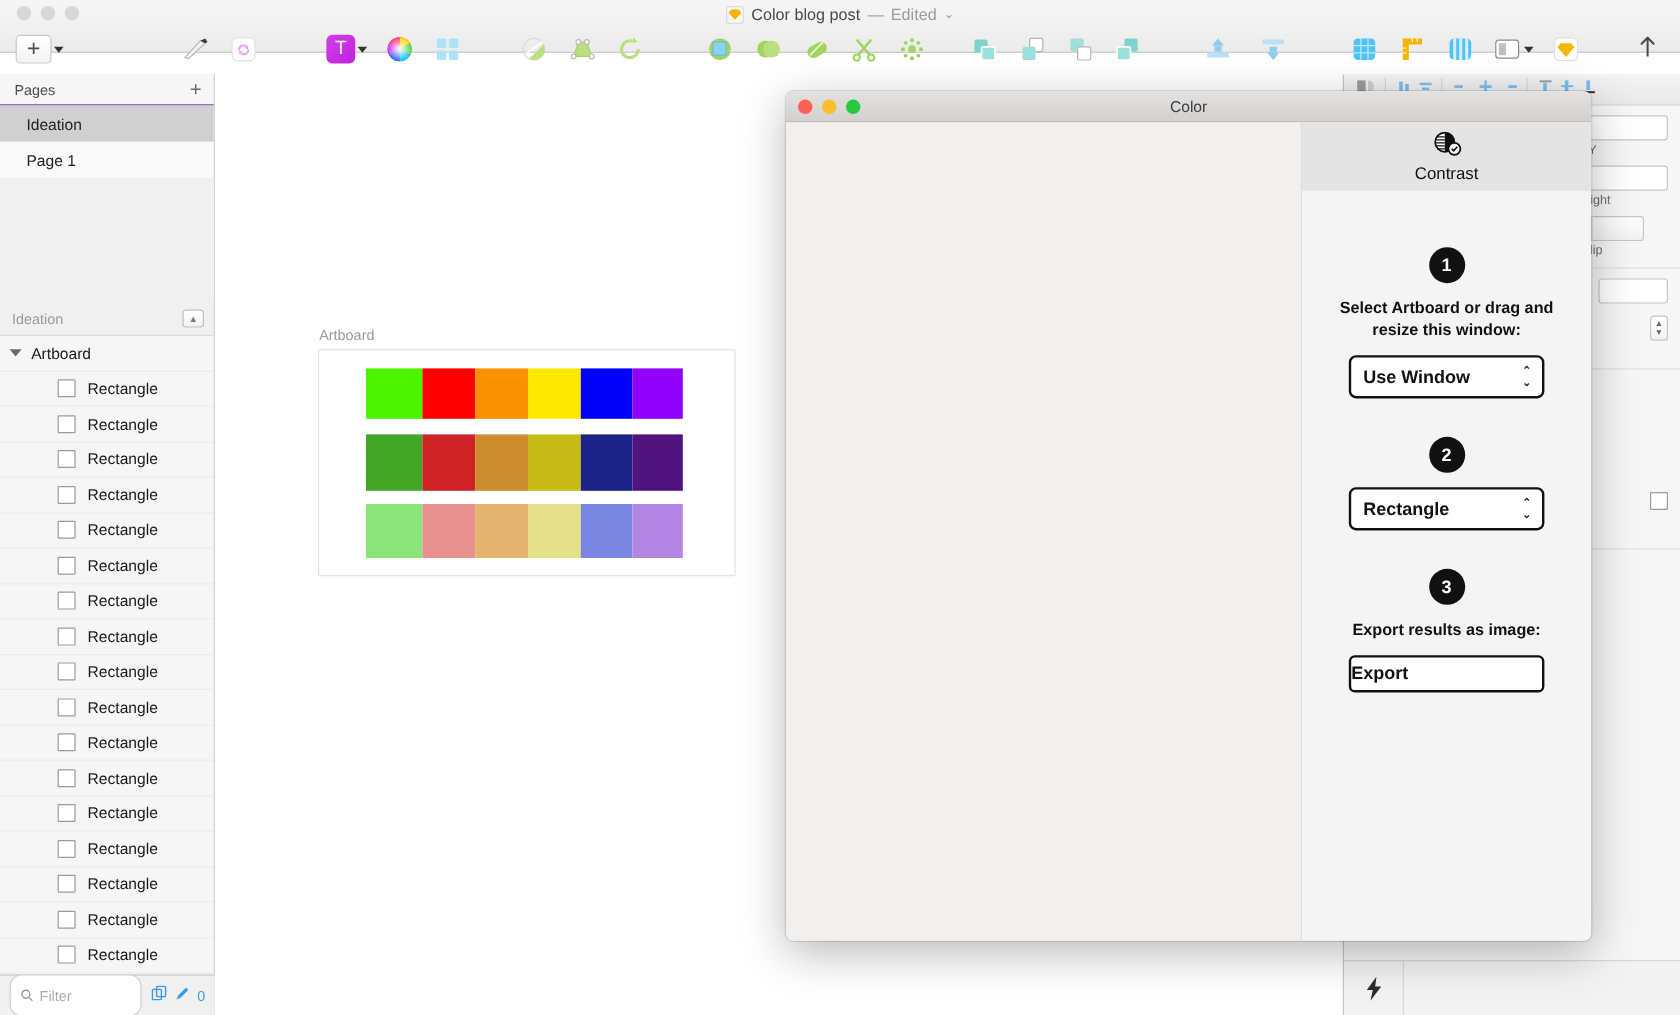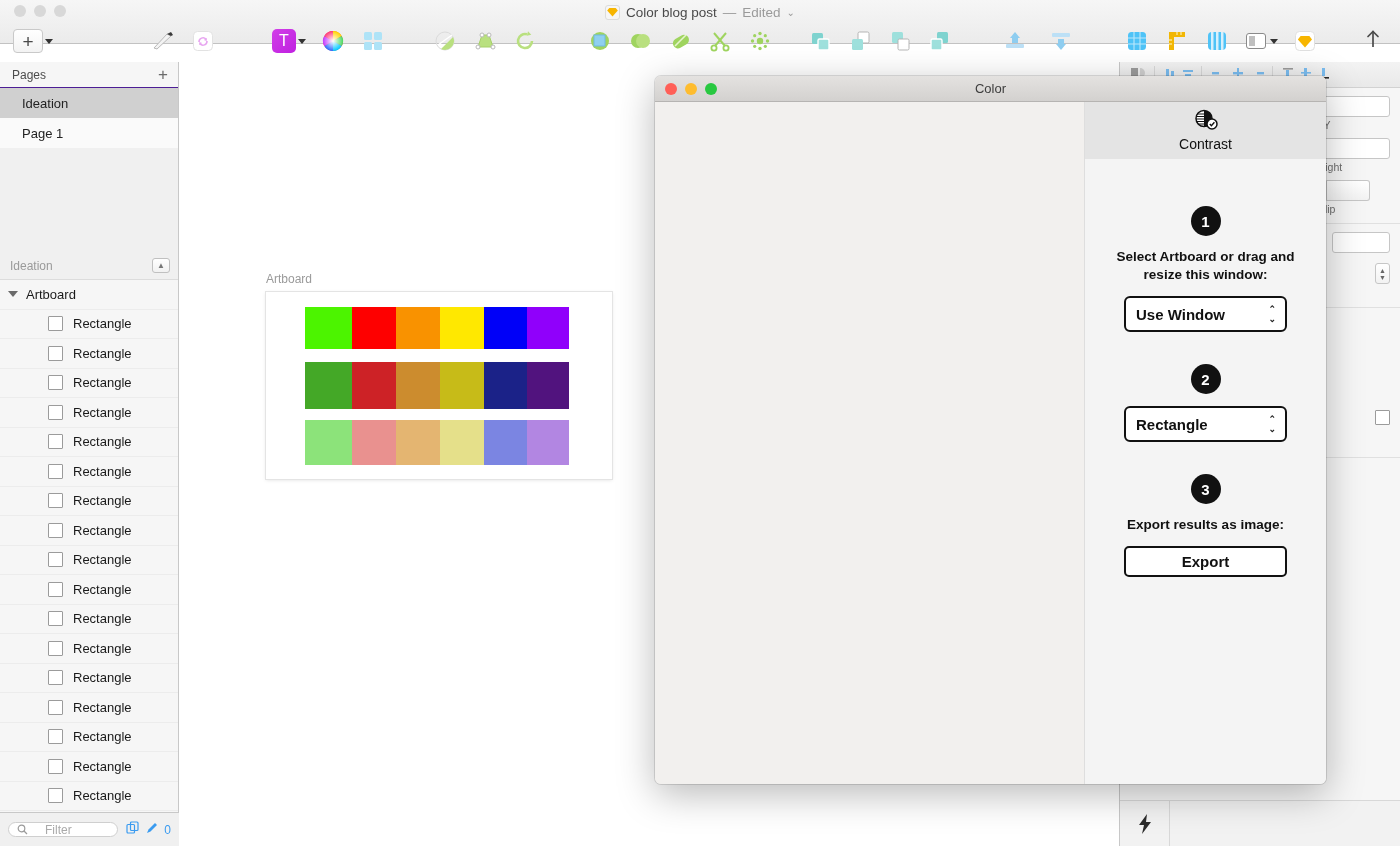--- a/index.html
+++ b/index.html
@@ -83,22 +83,22 @@
   }
   .layer-row.child { padding-left: 48px; gap: 10px; }
   .layer-row .sq { width: 15px; height: 15px; border: 1px solid #9b9b9b; background: #fff; border-radius: 1px; }
 
   .sidebar-footer {
     position: absolute; bottom: 0; left: 0; width: 179px; height: 34px;
     background: #f0f0f0; border-top: 1px solid #c8c8c8;
     display: flex; align-items: center; padding: 0 8px; gap: 8px;
   }
   .filter-field {
-    flex: 1; height: 15px; border: 1px solid #cfcfcf; border-radius: 10px; background: #fff;
-    display: flex; align-items: center; gap: 17px; padding: 0 8px; font-size: 12px; color: #aaa;
+    flex: 1; height: 35px; border: 1px solid #cfcfcf; border-radius: 10px; background: #fff;
+    display: flex; align-items: center; gap: 5px; padding: 0 8px; font-size: 12px; color: #aaa;
   }
   .sf-icons { display: flex; align-items: center; gap: 5px; font-size: 12px; color: #3a9bf0; }
 
   
   .canvas {
     position: absolute; left: 180px; top: 62px; right: 0; bottom: 0;
     background: #ffffff;
   }
   .artboard-wrap { position: absolute; }
   .artboard-label { font-size: 12px; color: #9a9a9a; margin-bottom: 6px; }
@@ -184,21 +184,21 @@
     margin-top: 12px; width: 163px; height: 31px; border: 2.2px solid #111; border-radius: 6px;
     background: #fff; display: flex; align-items: center; padding: 16px 10px;
     font-size: 15px; font-weight: bold; color: #111; position: relative;
   }
   .select-box .sarrows {
     position: absolute; right: 9px; top: 50%; transform: translateY(-50%);
     display: flex; flex-direction: column; gap: 2px; font-size: 9px; color: #222; line-height: 8px;
   }
   .export-btn {
     margin-top: 12px; width: 163px; height: 31px; border: 2.2px solid #111; border-radius: 5px;
-    background: #fff; display: flex; align-items: center; justify-content: center;
+    background: #fff; display: flex; align-items: center; justify-content: flex-start;
     font-size: 15px; font-weight: bold; color: #111;
   }
   .stark-footer {
     position: absolute; left: 0; bottom: 22px; width: 242px;
     display: flex; flex-direction: column; align-items: center; gap: 6px;
   }
   .stark-footer .logo {
     width: 24px; height: 24px; border-radius: 6px; background: #e2e2e2;
     display: flex; align-items: center; justify-content: center;
   }

